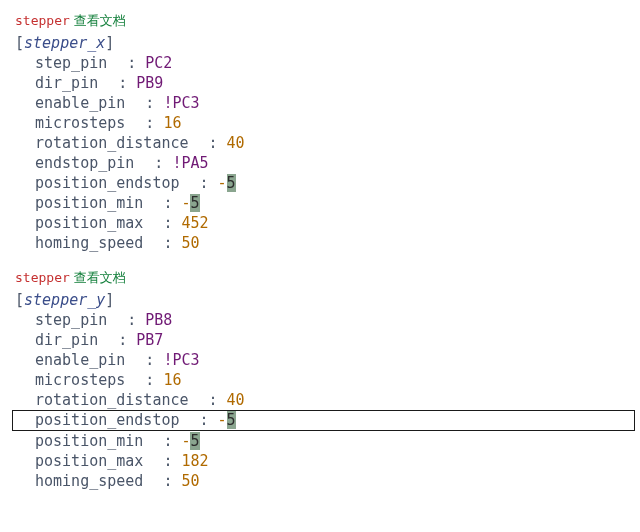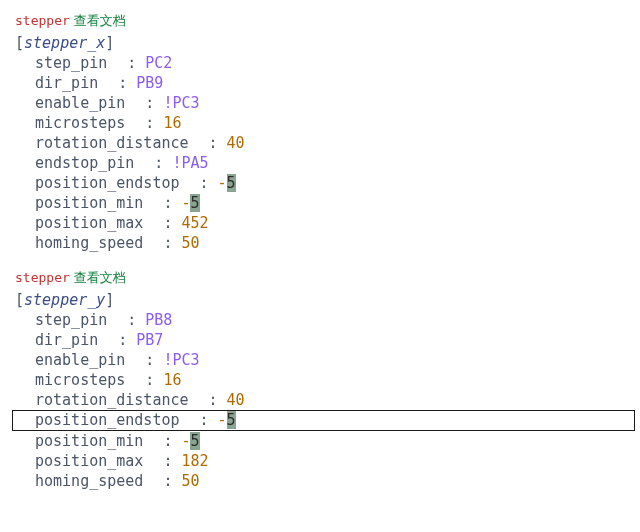--- a/index.html
+++ b/index.html
@@ -25,21 +25,21 @@
   }
   .doc-link {
     color: #15803d;
     font-size: 13px;
     margin-left: 4px;
   }
   .blank {
     height: 14px;
   }
   .key     { color: #4a5568; margin-left: 20px; }
-  .pin     { color: #8b5cf6; }  
+  .pin     { color: #701a75; }  
   .num     { color: #b06a00; }  
   .hl      { background: #8aa58f; color: #2c2c2c; } 
   .section { color: #3b4e8a; font-style: italic; }   
   .bracket { color: #4a5568; }
 
   .current-line-box {
     border: 1px solid #1a1a1a;
     margin-left: -3px;
     padding-left: 2px;
     margin-right: -10px;

